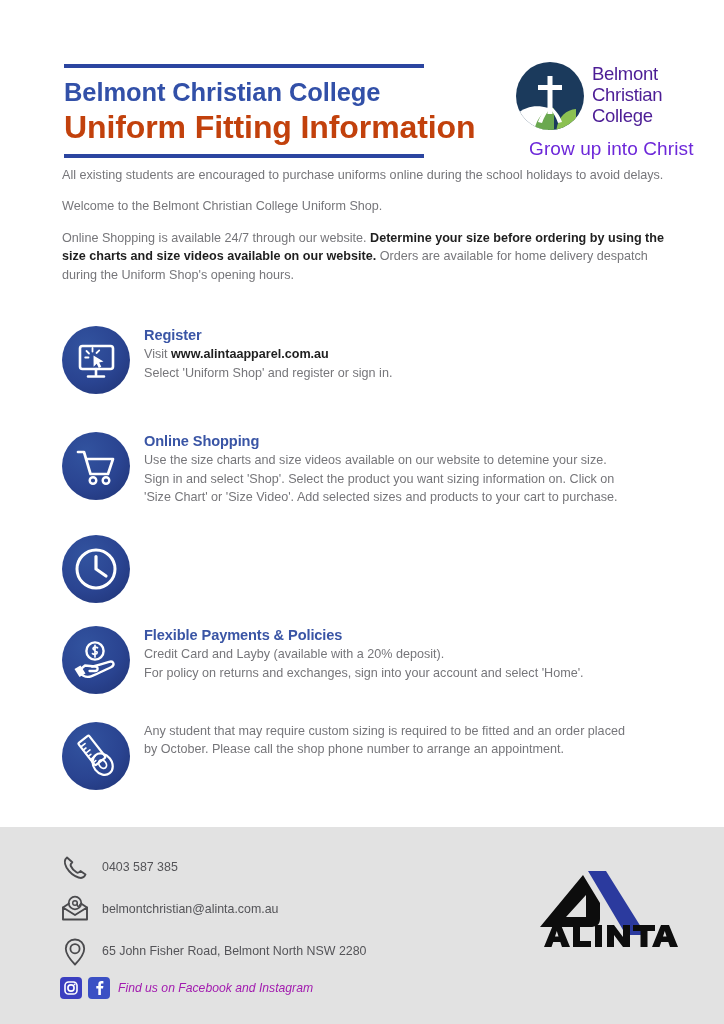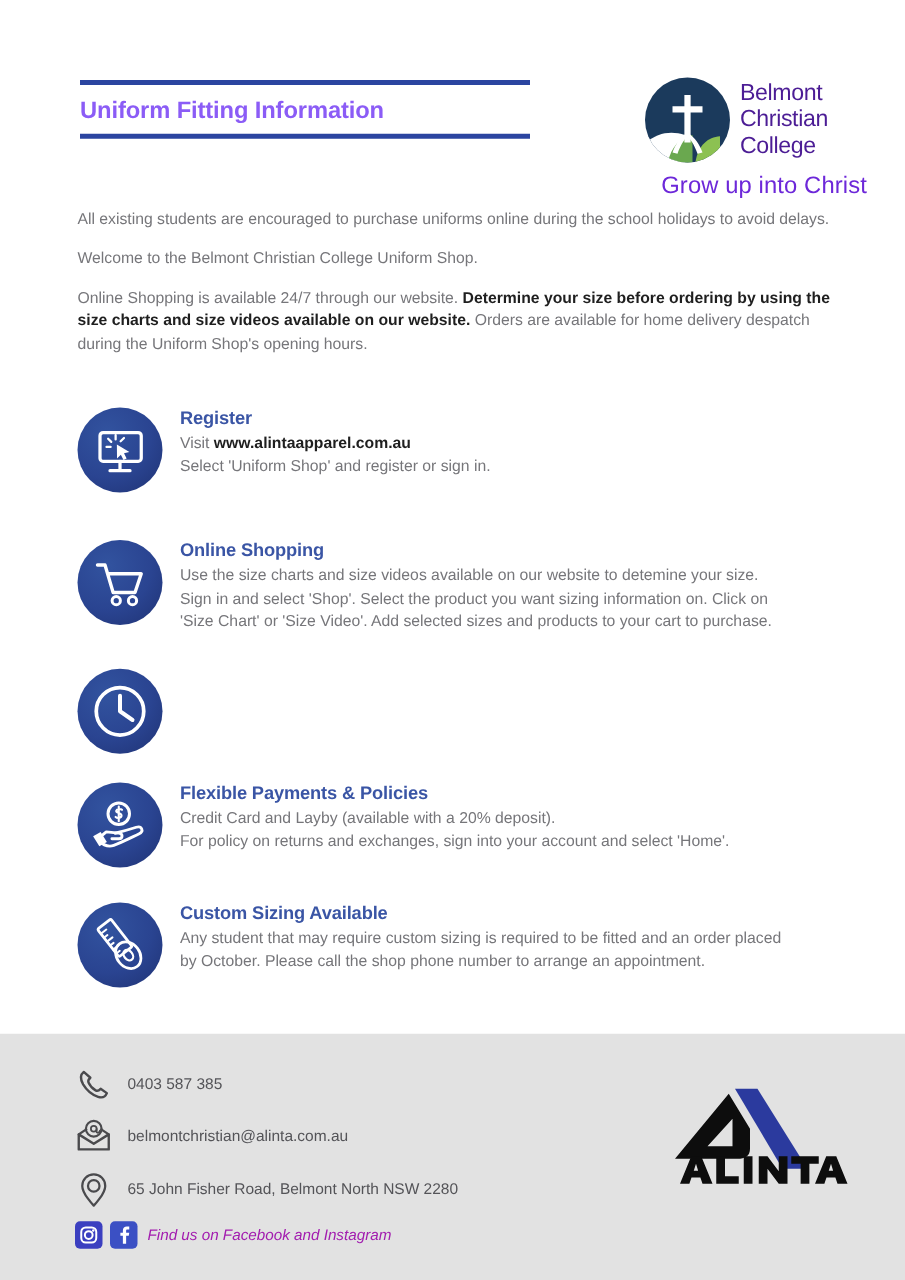--- a/index.html
+++ b/index.html
@@ -42,23 +42,23 @@
   .rule-bottom { margin-top: 7px; }
   .title-line1 {
     font-size: 25.5px;
     font-weight: bold;
     color: #3250a8;
     letter-spacing: -0.1px;
     line-height: 1.22;
     white-space: nowrap;
   }
   .title-line2 {
-    font-size: 19px;
+    font-size: 32px;
     font-weight: bold;
-    color: #8b5cf6;
+    color: #c2410c;
     letter-spacing: -0.1px;
     line-height: 1.22;
     white-space: nowrap;
   }
 
   .logo-block {
     position: absolute;
     left: 508px;
     top: 58px;
     width: 172px;
@@ -212,20 +212,21 @@
 </style>
 </head>
 <body>
 
 <div class="page">
 
   <div class="header">
 
     <div class="title-block">
       <div class="rule rule-top"></div>
+      <div class="title-line1">Belmont Christian College</div>
       <div class="title-line2">Uniform Fitting Information</div>
       <div class="rule rule-bottom"></div>
     </div>
 
     <div class="logo-block">
       <svg class="logo-mark" viewBox="0 0 72 72">
         <defs>
           <clipPath id="logoClip">
               <circle cx="36" cy="36" r="34"></circle>
             </clipPath>
@@ -327,21 +328,20 @@
         <svg viewBox="0 0 68 68" width="68" height="68">
           <g transform="rotate(-38 34 34)">
             <rect x="27.5" y="13" width="13.5" height="28" rx="1.5" fill="none" stroke="#ffffff" stroke-width="2.2"></rect>
             <ellipse cx="34.2" cy="44.5" rx="9.2" ry="11.5" fill="none" stroke="#ffffff" stroke-width="2.2"></ellipse>
             <ellipse cx="34.2" cy="44.5" rx="3.4" ry="4.6" fill="none" stroke="#ffffff" stroke-width="1.8"></ellipse>
             <path d="M27.5 17.5 L33 17.5 M27.5 21.5 L31 21.5 M27.5 25.5 L33 25.5 M27.5 29.5 L31 29.5 M27.5 33.5 L33 33.5 M27.5 37.5 L31 37.5" stroke="#ffffff" stroke-width="1.6" stroke-linecap="round"></path>
           </g>
         </svg>
       </div>
       <div class="feature-body">
-        <div class="feature-title">Custom Sizing Available</div>
         <div class="feature-desc">
           <div>Any student that may require custom sizing is required to be fitted and an order placed</div>
           <div>by October. Please call the shop phone number to arrange an appointment.</div>
         </div>
       </div>
     </div>
 
   </div>
 
   <div class="footer">

